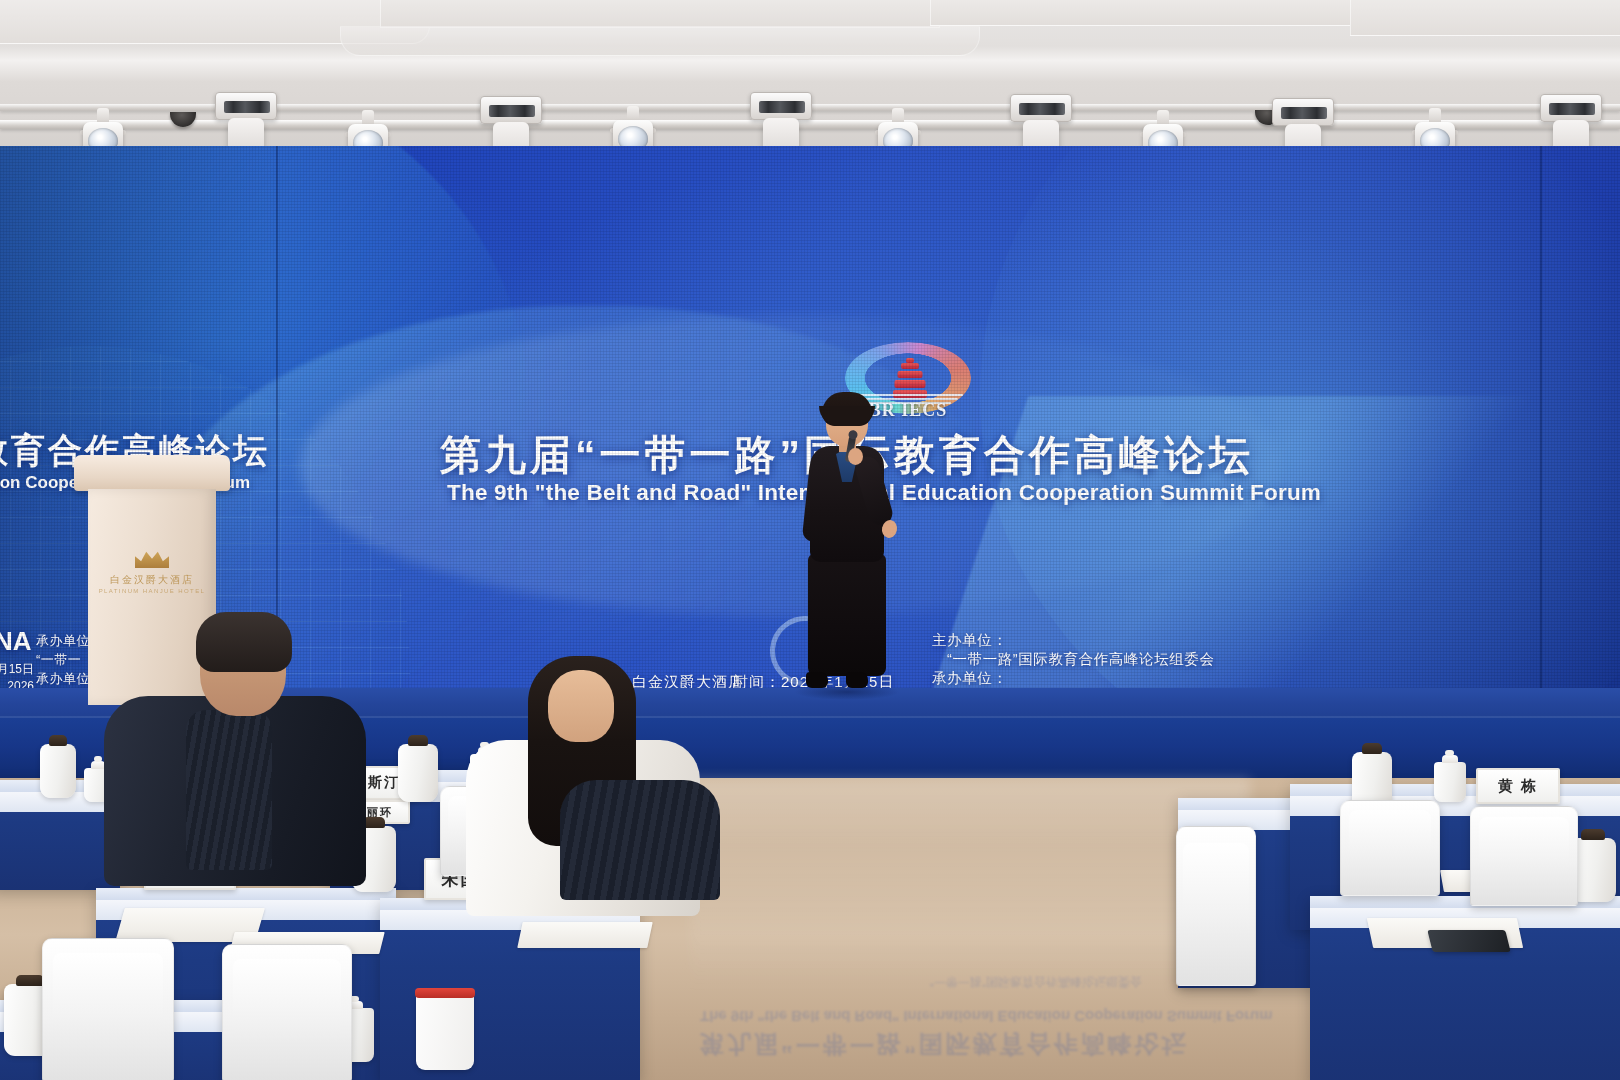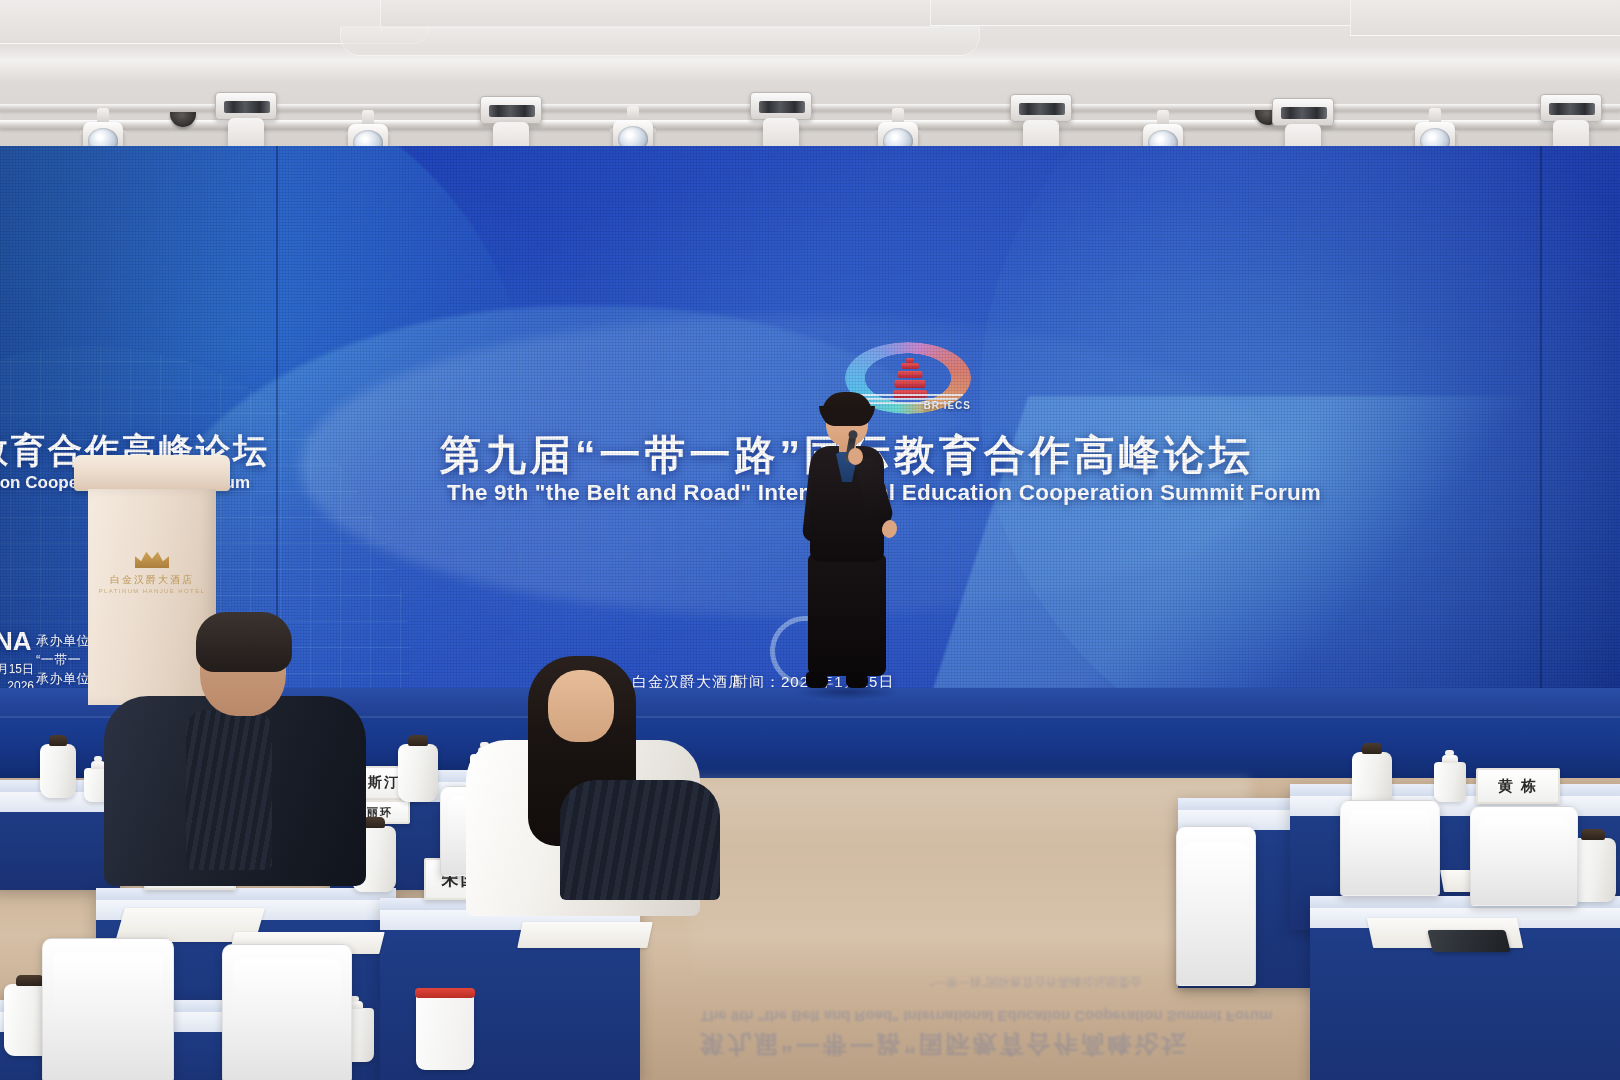--- a/index.html
+++ b/index.html
@@ -152,23 +152,24 @@
   .logo .pg2 { top:5px; width:18px; height:6px; }
   .logo .pg3 { top:13px; width:25px; height:7px; }
   .logo .pg4 { top:22px; width:31px; height:8px; }
   .logo .pg5 { top:32px; width:34px; height:8px; }
   .logo .stripes { position:absolute; left:8px; top:52px; width:110px; height:11px; }
   .logo .stripes b {
     position:absolute; left:0; width:110px; height:2px; display:block;
     background:rgba(235,245,255,.85); border-radius:2px;
   }
   .logo-text {
-    position:absolute; left:0; top:60px; width:126px; text-align:right;
-    color:#f2f6ff; font-size:10px; font-weight:bold; letter-spacing:1px;
+    position:absolute; left:0; top:60px; width:126px; text-align:center;
+    color:#f2f6ff; font-size:18px; font-weight:bold; letter-spacing:1px;
     text-shadow:0 1px 3px rgba(0,0,0,.5);
+    font-family:Liberation Serif, serif;
   }
 
   
   .title-cn {
     position:absolute; left:440px; top:282px; width:940px;
     color:#ffffff; font-size:41px; font-weight:bold; letter-spacing:4px;
     text-shadow:0 2px 10px rgba(10,30,110,.7);
     white-space:nowrap;
   }
   .title-en {
@@ -556,20 +557,26 @@
       </div>
     </div>
     <div class="logo-text" style="left:845px;top:254px;">BR IECS</div>
 
     <div class="title-cn">第九届“一带一路”国际教育合作高峰论坛</div>
     <div class="title-en">The 9th "the Belt and Road" International Education Cooperation Summit Forum</div>
 
     <div class="venue-cn">中国·杭州·白金汉爵大酒店</div>
     <div class="venue-time-cn">时间：2026年1月15日</div>
 
+    <div class="org-block">
+      <div>主办单位：</div>
+      <div class="ind">“一带一路”国际教育合作高峰论坛组委会</div>
+      <div>承办单位：</div>
+
+    </div>
 
   </div>
 
   <div class="stage-floor-refl"></div>
   <div class="stage-top"></div>
   <div class="stage-face"></div>
 
   <div class="podium">
     <div class="top"></div>
     <div class="body"></div>

